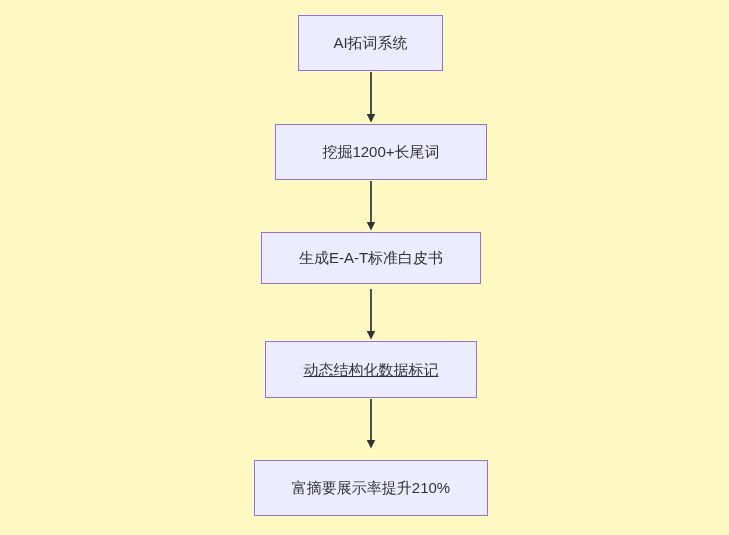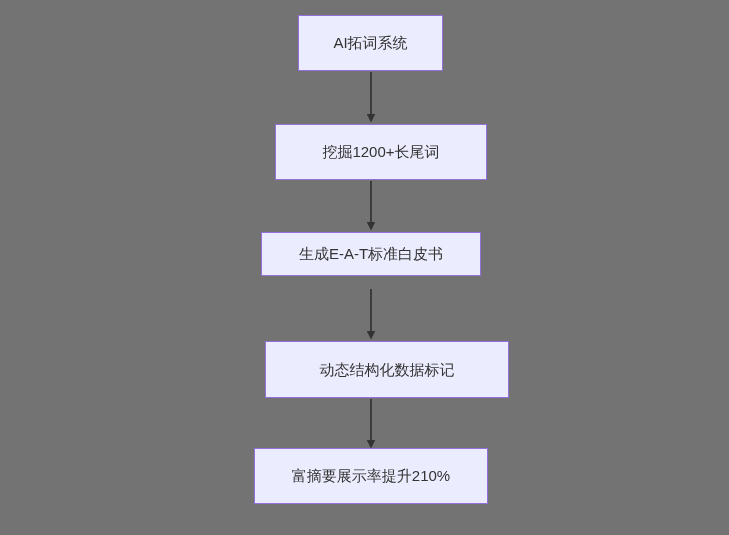--- a/index.html
+++ b/index.html
@@ -3,21 +3,21 @@
 <meta charset="utf-8">
 <style>
   html, body {
     margin: 0;
     padding: 0;
   }
   .stage {
     position: relative;
     width: 729px;
     height: 535px;
-    background: #737373;
+    background: #fef9c3;
     font-family: "Liberation Sans", "DejaVu Sans", sans-serif;
     overflow: hidden;
   }
   .edges-layer {
     position: absolute;
     left: 0;
     top: 0;
     width: 729px;
     height: 535px;
     pointer-events: none;
@@ -31,23 +31,23 @@
     font-size: 15px;
     line-height: 1.2;
     display: flex;
     align-items: center;
     justify-content: center;
     text-align: center;
     white-space: nowrap;
   }
   .node-1 { left: 298px; top: 15px;  width: 145px; height: 56px; }
   .node-2 { left: 275px; top: 124px; width: 212px; height: 56px; }
-  .node-3 { left: 261px; top: 232px; width: 220px; height: 44px; }
-  .node-4 { left: 265px; top: 341px; width: 244px; height: 57px; }
-  .node-5 { left: 254px; top: 448px; width: 234px; height: 56px; }
+  .node-3 { left: 261px; top: 232px; width: 220px; height: 52px; }
+  .node-4 { left: 265px; top: 341px; width: 212px; height: 57px; text-decoration: underline; }
+  .node-5 { left: 254px; top: 460px; width: 234px; height: 56px; }
 </style>
 </head>
 <body>
 
 <div class="stage">
 
   <svg class="edges-layer" width="729" height="535" viewBox="0 0 729 535" xmlns="http://www.w3.org/2000/svg">
     <defs>
       <marker id="arrowhead" markerWidth="9" markerHeight="9" refX="7.5" refY="4.5" orient="auto" markerUnits="userSpaceOnUse">
         <path d="M0,0 L9,4.5 L0,9 Z" fill="#333333"></path>

